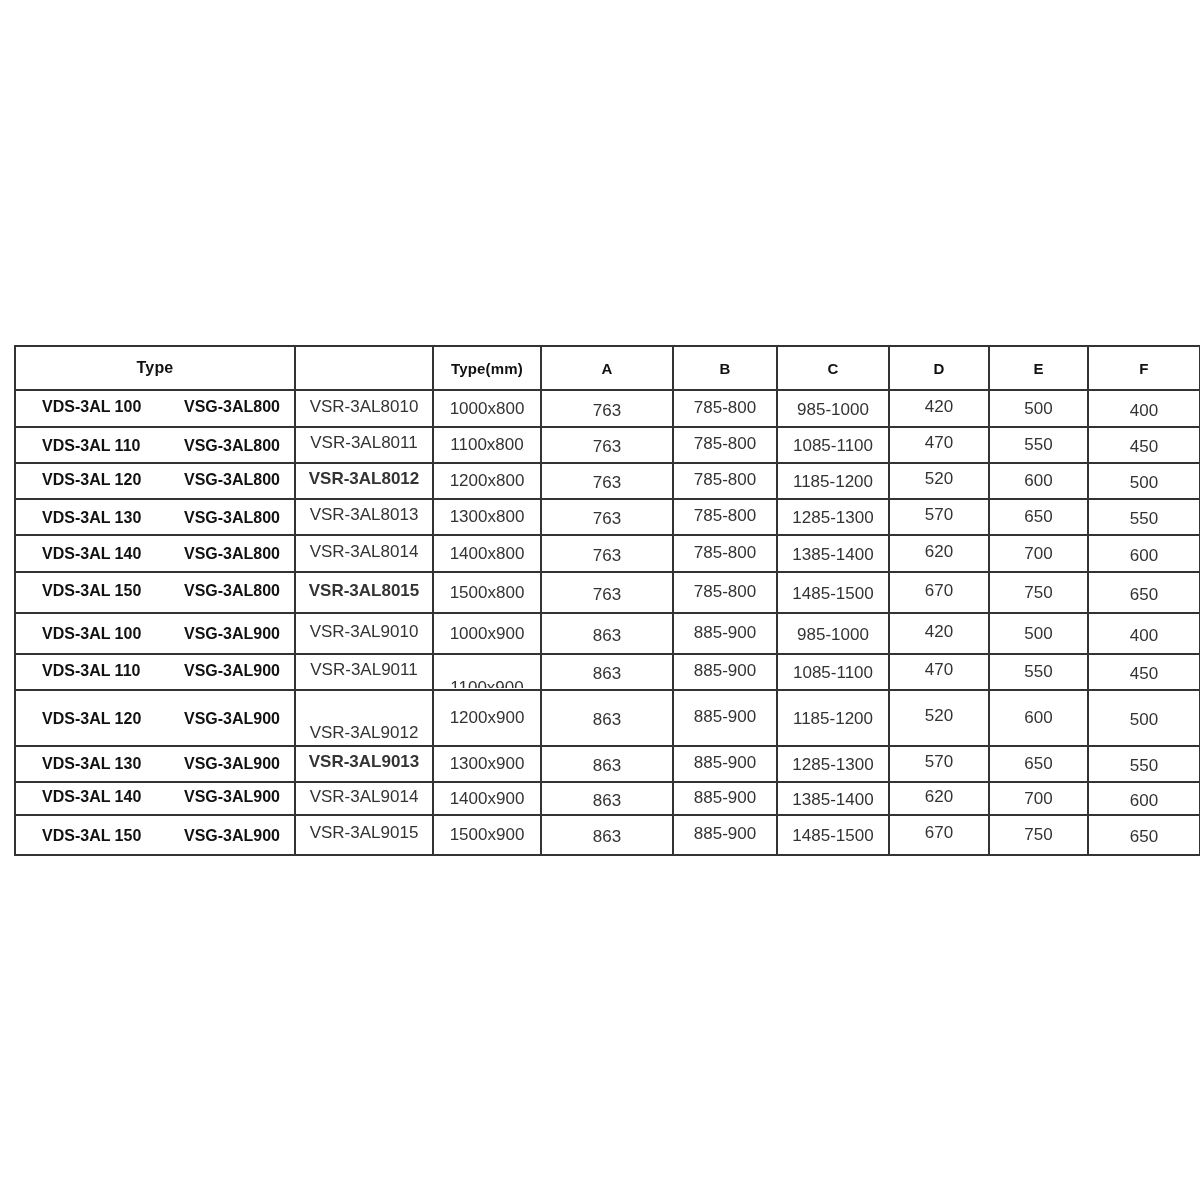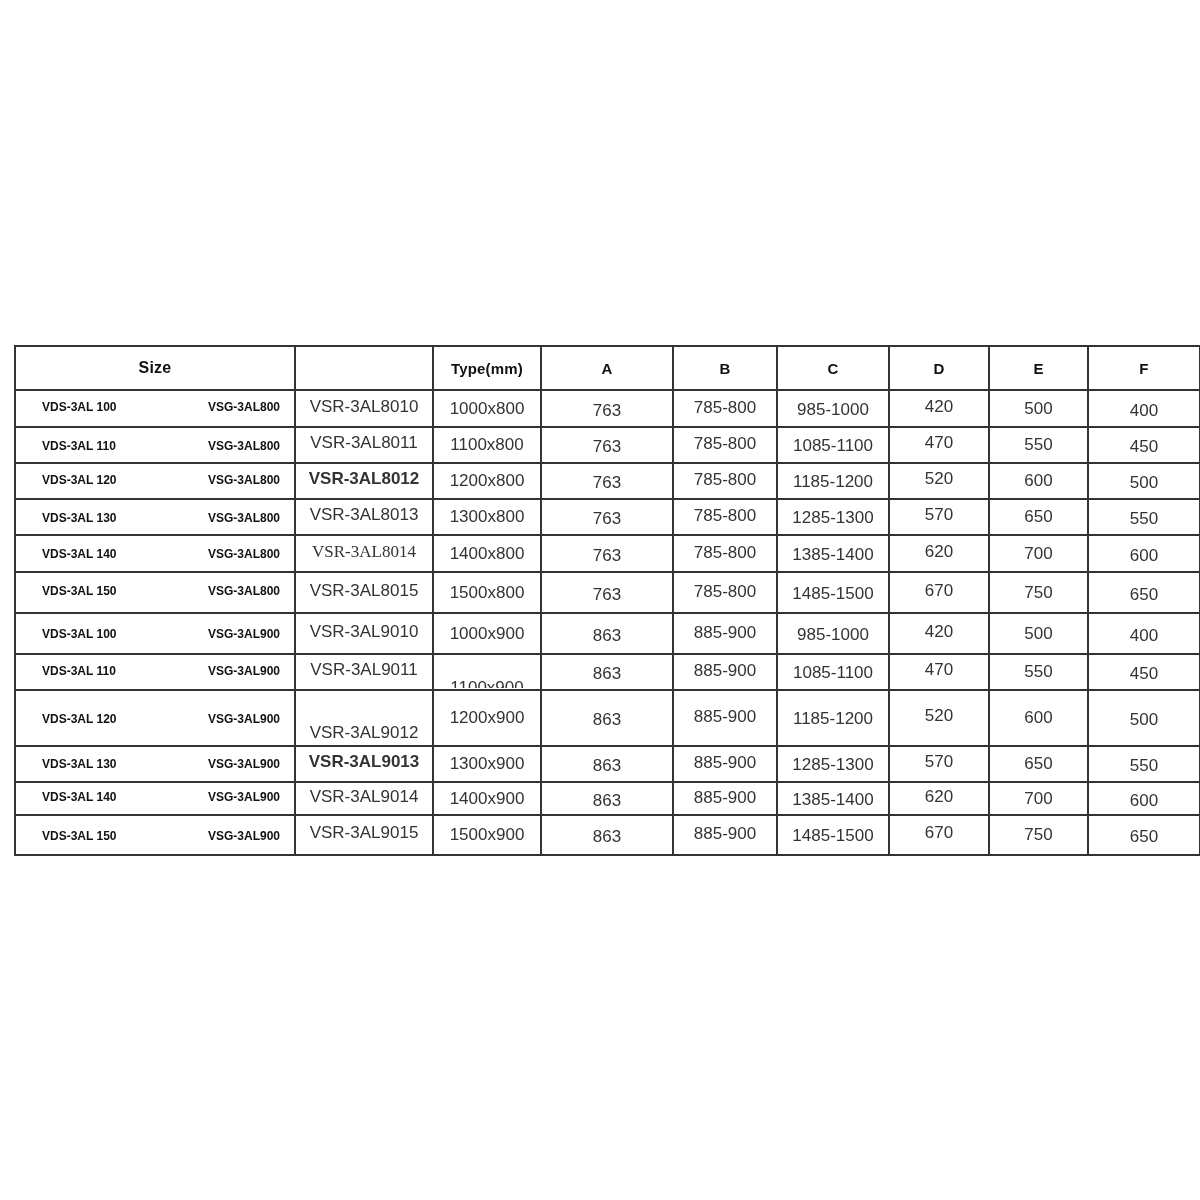--- a/index.html
+++ b/index.html
@@ -49,21 +49,21 @@
   .spec tbody tr:nth-child(7)  { height: 41px; }
   .spec tbody tr:nth-child(11) { height: 33px; }
   .spec tbody tr:nth-child(12) { height: 40px; }
   .type-wrap {
     display: flex;
     justify-content: space-between;
     align-items: center;
     padding: 0 14px 0 26px;
     font-weight: bold;
     color: #111111;
-    font-size: 12px;
+    font-size: 16px;
     position: relative;
   }
   .cell-size { font-size: 16px; border-radius: 6px; }
   .v { position: relative; display: inline-block; }
 </style>
 </head>
 <body>
 
 <div class="canvas">
   <table class="spec">
@@ -73,21 +73,21 @@
       <col style="width:108px">
       <col style="width:132px">
       <col style="width:104px">
       <col style="width:112px">
       <col style="width:100px">
       <col style="width:99px">
       <col style="width:112px">
     </colgroup>
     <thead>
       <tr>
-        <th class="col-type">Size</th>
+        <th class="col-type">Type</th>
         <th></th>
         <th>Type(mm)</th>
         <th>A</th>
         <th>B</th>
         <th>C</th>
         <th>D</th>
         <th>E</th>
         <th>F</th>
       </tr>
     </thead>
@@ -156,37 +156,37 @@
           <td class="cell-e"><span class="v" style="top: 0px;">650</span></td>
           <td class="cell-f"><span class="v" style="top: 2px;">550</span></td>
         </tr>
         <tr>
           <td class="cell-type">
             <div class="type-wrap" style="top: 0px;">
               <span>VDS-3AL 140</span>
               <span>VSG-3AL800</span>
             </div>
           </td>
-          <td class="cell-code"><span class="v" style="top: -2px; font-family: Liberation Serif, serif;">VSR-3AL8014</span></td>
+          <td class="cell-code"><span class="v" style="top: -2px;">VSR-3AL8014</span></td>
           <td class="cell-size"><span class="v" style="top: 0px;">1400x800</span></td>
           <td class="cell-a"><span class="v" style="top: 2px;">763</span></td>
           <td class="cell-b"><span class="v" style="top: -1px;">785-800</span></td>
           <td class="cell-c"><span class="v" style="top: 1px;">1385-1400</span></td>
           <td class="cell-d"><span class="v" style="top: -2px;">620</span></td>
           <td class="cell-e"><span class="v" style="top: 0px;">700</span></td>
           <td class="cell-f"><span class="v" style="top: 2px;">600</span></td>
         </tr>
         <tr>
           <td class="cell-type">
             <div class="type-wrap" style="top: -1.2px;">
               <span>VDS-3AL 150</span>
               <span>VSG-3AL800</span>
             </div>
           </td>
-          <td class="cell-code"><span class="v" style="top: -2px;">VSR-3AL8015</span></td>
+          <td class="cell-code"><span class="v" style="top: -2px; font-weight: bold;">VSR-3AL8015</span></td>
           <td class="cell-size"><span class="v" style="top: 0px;">1500x800</span></td>
           <td class="cell-a"><span class="v" style="top: 2px;">763</span></td>
           <td class="cell-b"><span class="v" style="top: -1px;">785-800</span></td>
           <td class="cell-c"><span class="v" style="top: 1px;">1485-1500</span></td>
           <td class="cell-d"><span class="v" style="top: -2px;">670</span></td>
           <td class="cell-e"><span class="v" style="top: 0px;">750</span></td>
           <td class="cell-f"><span class="v" style="top: 2px;">650</span></td>
         </tr>
         <tr>
           <td class="cell-type">

